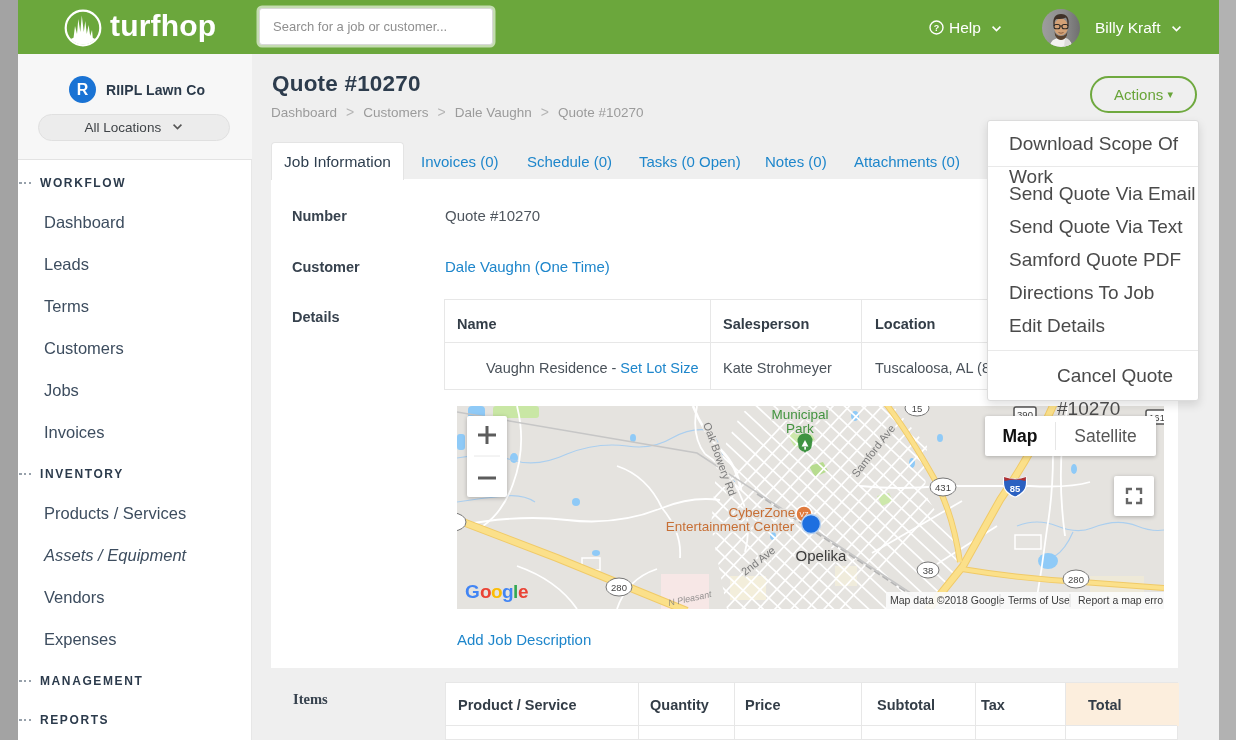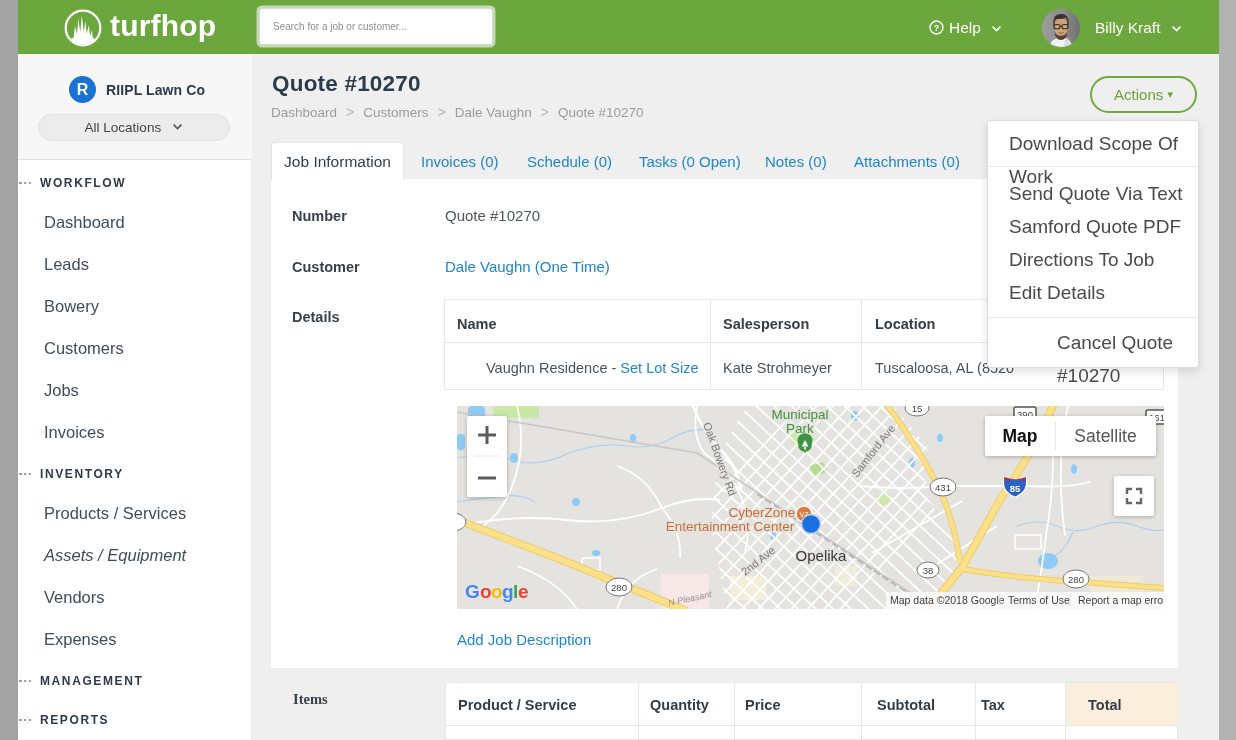--- a/index.html
+++ b/index.html
@@ -6,21 +6,21 @@
 html,body { width:1236px; height:740px; overflow:hidden; }
 body { font-family:"Liberation Sans", sans-serif; position:relative; background:#efefef; }
 .abs { position:absolute; }
 
 .strip-l { left:0; top:0; width:18px; height:740px; background:#a3a3a3; z-index:60; }
 .strip-r { left:1219px; top:0; width:17px; height:740px; background:#b2b2b2; z-index:60; }
 
 .topbar { left:18px; top:0; width:1201px; height:54px; background:#6ba73c; z-index:50; }
 .logo { left:46px; top:9px; }
 .wordmark { left:92px; top:9px; font-size:30px; font-weight:700; color:#fff; letter-spacing:0.2px; }
-.search { left:241px; top:8px; width:234px; height:37px; background:#fff; border:1px solid #d8d8d8; border-radius:3px; box-shadow:0 0 0 2.5px rgba(255,255,255,0.6); color:#8f8f8f; font-size:10px; line-height:35px; padding-left:13px; }
+.search { left:241px; top:8px; width:234px; height:37px; background:#fff; border:1px solid #d8d8d8; border-radius:3px; box-shadow:0 0 0 2.5px rgba(255,255,255,0.6); color:#8f8f8f; font-size:13px; line-height:35px; padding-left:13px; }
 .helpwrap { left:912px; top:16px; color:#fff; font-size:18px; }
 .helptxt { left:931px; top:19px; color:#fff; font-size:15.5px; }
 .avatar { left:1024px; top:9px; width:38px; height:38px; border-radius:50%; overflow:hidden; }
 .uname { left:1077px; top:19px; color:#fff; font-size:15.5px; }
 .chev { stroke:#fff; stroke-width:2; fill:none; }
 
 .sidebar { left:18px; top:54px; width:234px; height:686px; background:#fff; border-right:1px solid #e7e7e7; z-index:30; }
 .org { left:0; top:0; width:234px; height:106px; background:#f7f7f7; border-bottom:1px solid #e3e3e3; }
 .orgcircle { left:51px; top:22px; width:27px; height:27px; border-radius:50%; background:#1a73d4; color:#fff; font-size:16px; font-weight:700; text-align:center; line-height:27px; }
 .orgname { left:88px; top:28px; font-size:14px; font-weight:700; color:#2b3a4a; letter-spacing:0.1px; }
@@ -112,21 +112,21 @@
     <div class="abs pill">All Locations &nbsp;
       <svg width="11" height="8" viewBox="0 0 14 10" style="vertical-align:1px;">
           <path d="M2 2 l5 5 l5 -5" fill="none" stroke="#555" stroke-width="2"></path>
         </svg>
     </div>
   </div>
   <div class="abs dashes" style="top:128px;"></div>
   <div class="abs navhead" style="top:122px;">WORKFLOW</div>
   <div class="abs navitem" style="top:159px;">Dashboard</div>
   <div class="abs navitem" style="top:201px;">Leads</div>
-  <div class="abs navitem" style="top:243px;">Bowery</div>
+  <div class="abs navitem" style="top:243px;">Terms</div>
   <div class="abs navitem" style="top:285px;">Customers</div>
   <div class="abs navitem" style="top:327px;">Jobs</div>
   <div class="abs navitem" style="top:369px;">Invoices</div>
   <div class="abs dashes" style="top:419px;"></div>
   <div class="abs navhead" style="top:413px;">INVENTORY</div>
   <div class="abs navitem" style="top:450px;">Products / Services</div>
   <div class="abs navitem" style="top:492px;font-style:italic;">Assets / Equipment</div>
   <div class="abs navitem" style="top:534px;">Vendors</div>
   <div class="abs navitem" style="top:576px;">Expenses</div>
   <div class="abs dashes" style="top:626px;"></div>
@@ -421,20 +421,21 @@
   <div class="abs dth" style="left:431px; top:14px;">Subtotal</div>
   <div class="abs dth" style="left:535px; top:14px;">Tax</div>
   <div class="abs dth" style="left:642px; top:14px;">Total</div>
 </div>
 
 <div class="abs menu">
   <div class="sec" style="padding:6px 0;">
     <div class="mi">Download Scope Of Work</div>
   </div>
   <div class="sec" style="padding:10px 0 8px 0;">
+    <div class="mi">Send Quote Via Email</div>
     <div class="mi">Send Quote Via Text</div>
     <div class="mi">Samford Quote PDF</div>
     <div class="mi">Directions To Job</div>
     <div class="mi">Edit Details</div>
   </div>
   <div class="sec" style="padding:8px 4px;margin-left:44px;">
     <div class="mi">Cancel Quote #10270</div>
   </div>
 </div>
 

